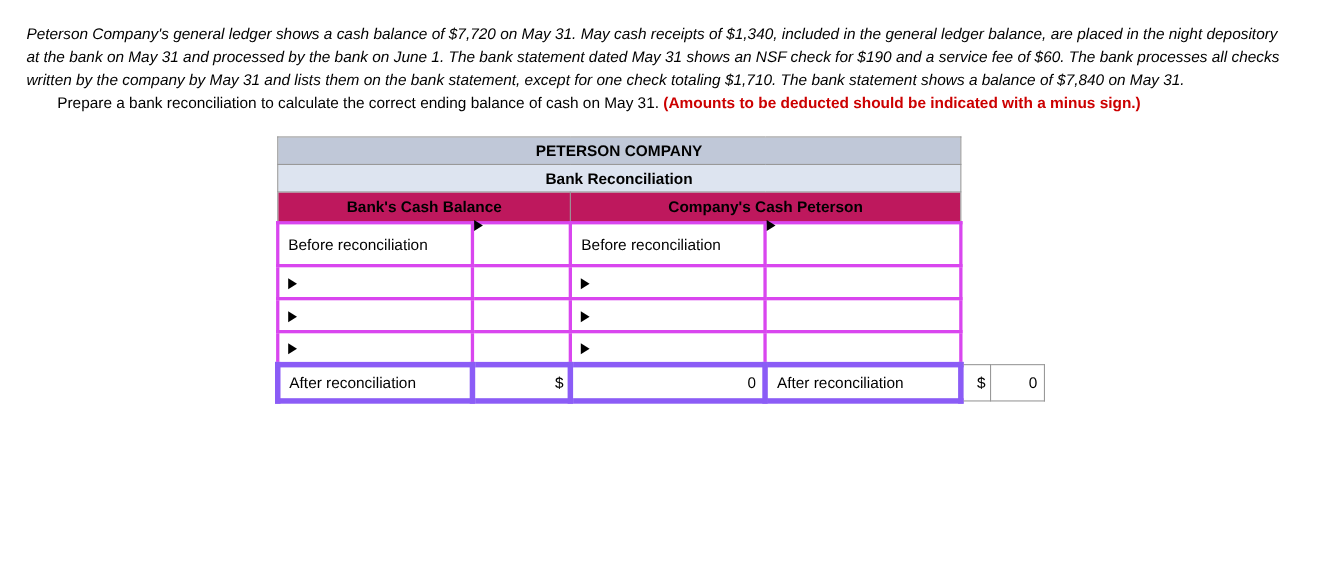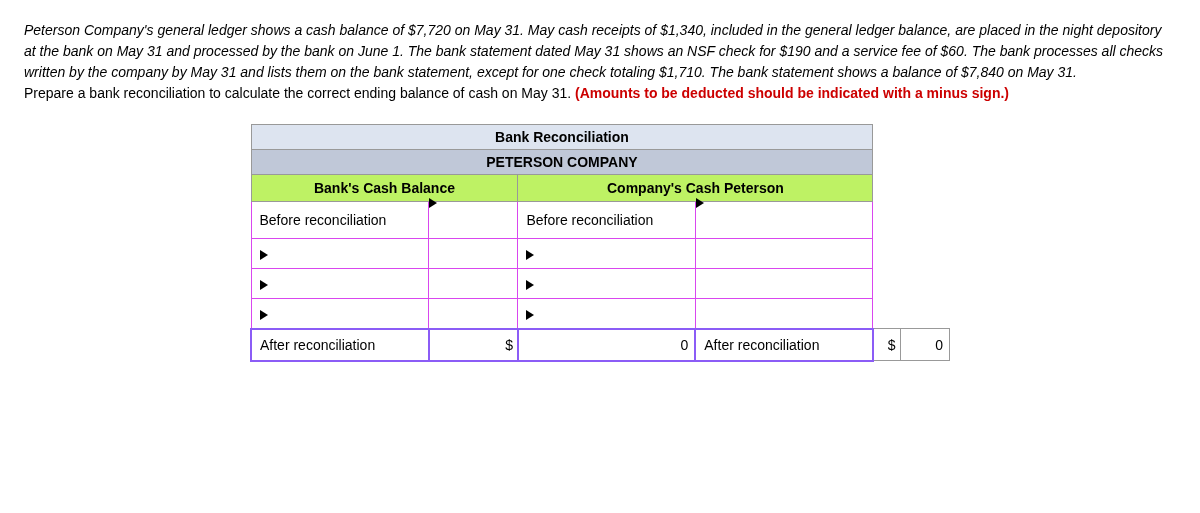--- a/index.html
+++ b/index.html
@@ -15,20 +15,21 @@
     .problem-text {
       line-height: 1.5;
       margin-bottom: 0;
       max-width: 1150px;
       font-style: italic;
     }
     .instruction {
       margin-bottom: 20px;
       line-height: 1.5;
       max-width: 1150px;
+      margin-left: 28px;
     }
     .instruction .bold-red {
       color: #cc0000;
       font-weight: bold;
     }
 
     
     .reconciliation-table-wrapper {
       display: flex;
       justify-content: center;
@@ -46,27 +47,27 @@
       padding: 4px 8px;
       border: 1px solid #999;
     }
     .header-row.light td {
       background-color: #dde4f0;
     }
     
     .col-header-row td {
       font-weight: bold;
       text-align: center;
-      background-color: #bef264;
+      background-color: #be185d;
       border: 1px solid #999;
       padding: 5px 8px;
     }
     
     .data-row td {
-      border: 1px solid #d946ef;
+      border: 3px solid #d946ef;
       padding: 0;
       height: 30px;
       vertical-align: middle;
     }
     .data-row td.label-cell {
       padding: 2px 8px;
       width: 200px;
     }
     .data-row td.input-cell {
       width: 110px;
@@ -77,21 +78,21 @@
       height: 100%;
       border: none;
       outline: none;
       padding: 2px 6px;
       font-size: 14px;
       background: transparent;
       text-align: right;
     }
     
     .after-row td {
-      border: 2px solid #8b5cf6;
+      border: 5px solid #8b5cf6;
       padding: 4px 8px;
       height: 32px;
       vertical-align: middle;
       font-weight: normal;
     }
     .after-row td.dollar-cell {
       text-align: right;
       width: 30px;
       padding: 4px 4px;
     }
@@ -128,26 +129,26 @@
 <p class="problem-text">Peterson Company's general ledger shows a cash balance of $7,720 on May 31. May cash receipts of $1,340, included in the general ledger balance, are placed in the night depository at the bank on May 31 and processed by the bank on June 1. The bank statement dated May 31 shows an NSF check for $190 and a service fee of $60. The bank processes all checks written by the company by May 31 and lists them on the bank statement, except for one check totaling $1,710. The bank statement shows a balance of $7,840 on May 31.</p>
 
 <p class="instruction">
   <span>Prepare a bank reconciliation to calculate the correct ending balance of cash on May 31. </span><span class="bold-red">(Amounts to be deducted should be indicated with a minus sign.)</span>
 </p>
 
 <div class="reconciliation-table-wrapper">
   <table class="reconciliation-table">
 
     <tbody>
-        <tr class="header-row light">
+        <tr class="header-row">
+      <td colspan="4">PETERSON COMPANY</td>
+    </tr>
+
+    <tr class="header-row light">
       <td colspan="4">Bank Reconciliation</td>
-    </tr>
-
-    <tr class="header-row">
-      <td colspan="4">PETERSON COMPANY</td>
     </tr>
 
 
     <tr class="col-header-row">
       <td colspan="2">Bank's Cash Balance</td>
       <td colspan="2">Company's Cash Peterson</td>
     </tr>
 
     <tr class="data-row">
       <td class="label-cell">Before reconciliation</td>

